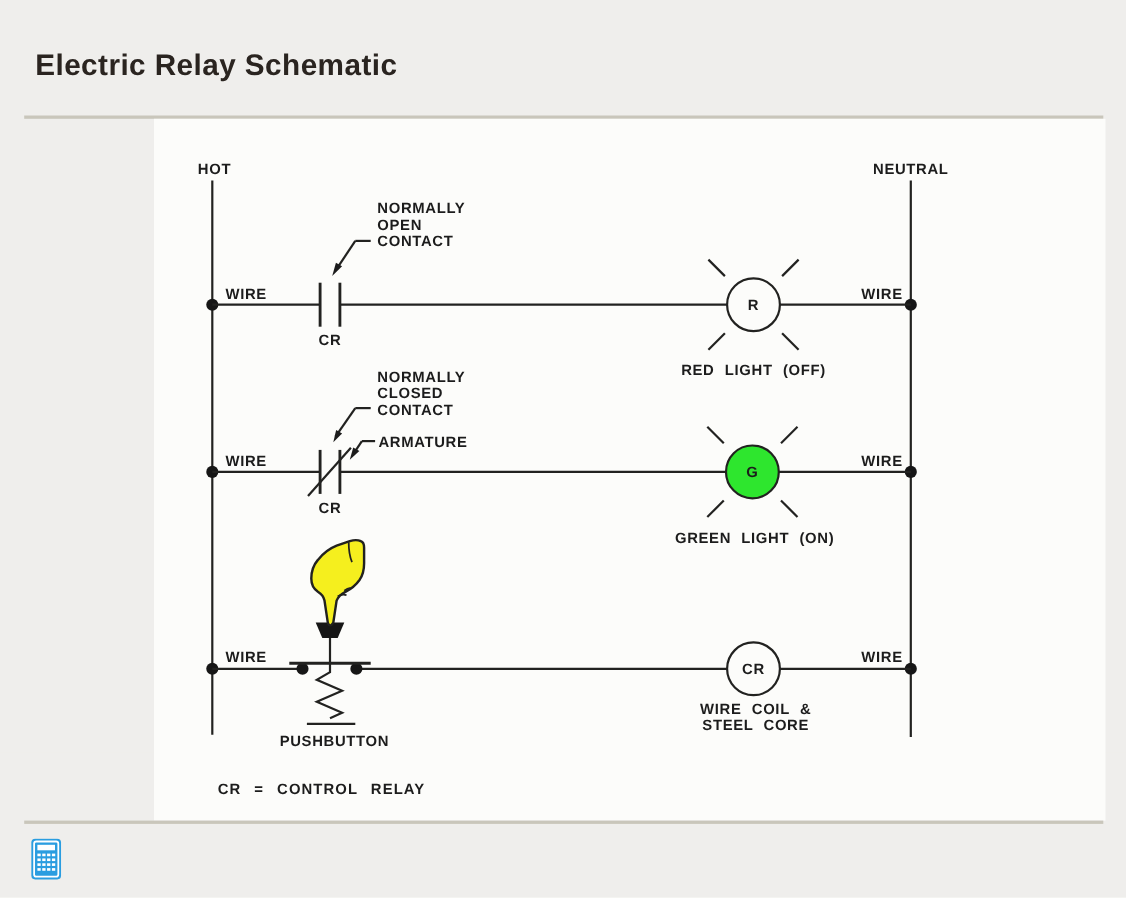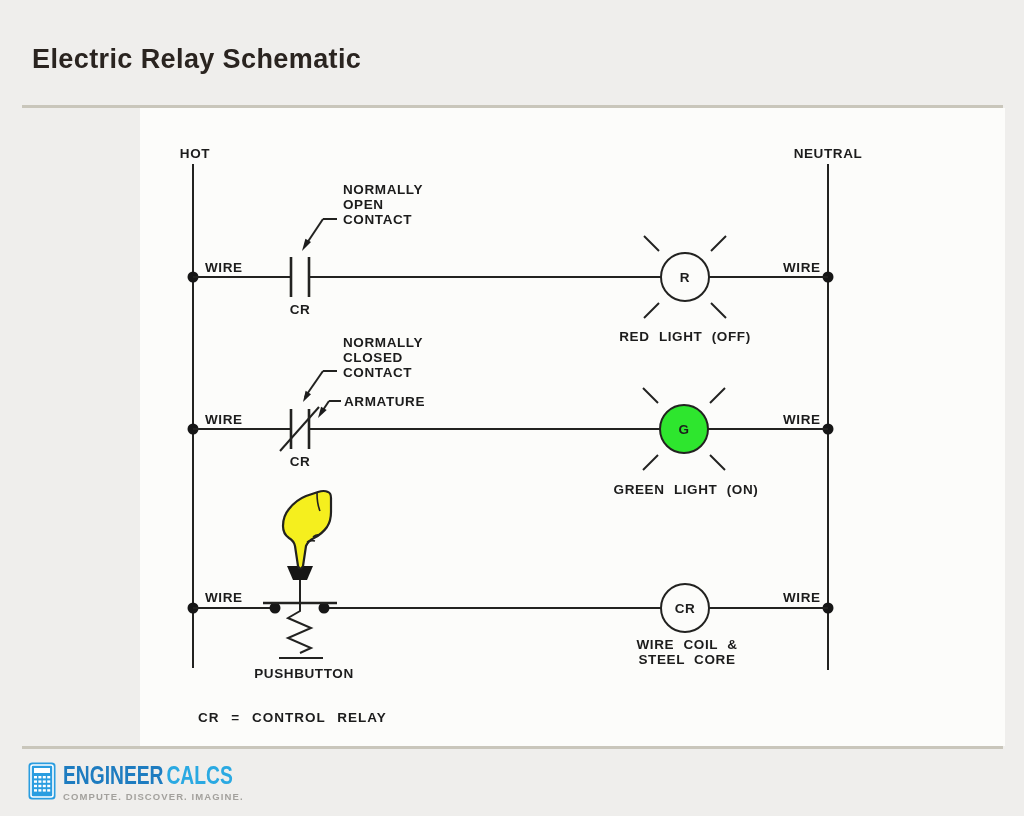--- a/index.html
+++ b/index.html
@@ -192,21 +192,15 @@
         <rect x="6" y="22.8" width="3" height="2.4"></rect>
           <rect x="10.4" y="22.8" width="3" height="2.4"></rect>
           <rect x="14.8" y="22.8" width="3" height="2.4"></rect>
           <rect x="19.2" y="22.8" width="3" height="2.4"></rect>
         <rect x="6" y="27.2" width="3" height="2.4"></rect>
           <rect x="10.4" y="27.2" width="3" height="2.4"></rect>
           <rect x="14.8" y="27.2" width="3" height="2.4"></rect>
           <rect x="19.2" y="27.2" width="3" height="2.4"></rect>
       </g>
     </svg>
-    <div class="brand-block">
-      <div class="brand-name">
-        <span class="brand-primary">ENGINEER</span><span class="brand-secondary">CALCS</span>
-      </div>
-      <div class="tagline">COMPUTE. DISCOVER. IMAGINE.</div>
-    </div>
   </div>
 
 </div>
 
 </body></html>

